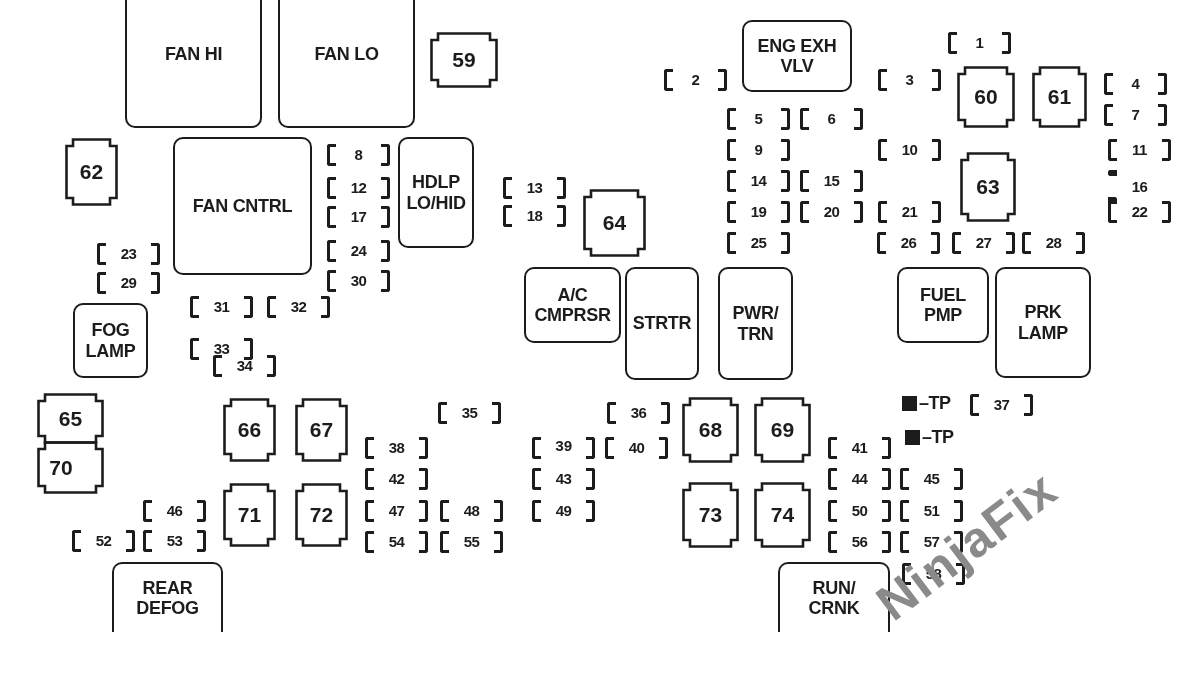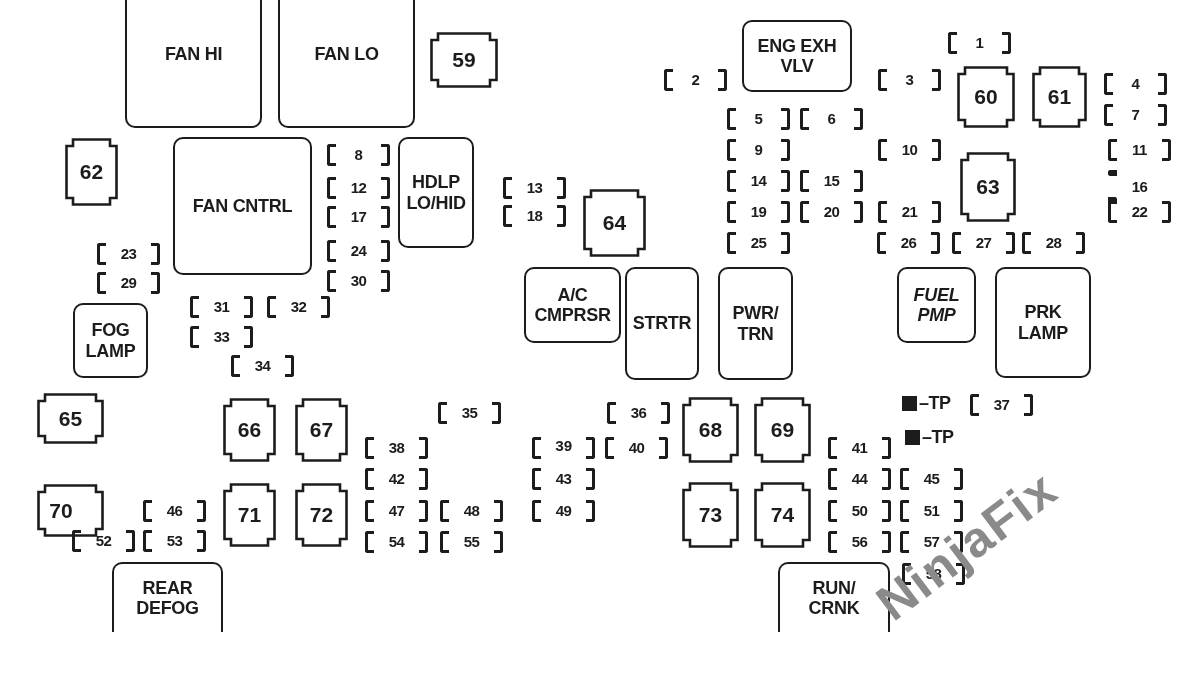--- a/index.html
+++ b/index.html
@@ -74,21 +74,21 @@
         <span>A/C</span>
         <span>CMPRSR</span>
       </div>
       <div class="dbox" style="left: 625px; top: 267px; width: 74px; height: 113px;">
         <span>STRTR</span>
       </div>
       <div class="dbox" style="left: 718px; top: 267px; width: 75px; height: 113px;">
         <span>PWR/</span>
         <span>TRN</span>
       </div>
-      <div class="dbox" style="left: 897px; top: 267px; width: 79px; height: 76px; font-style: italic;">
+      <div class="dbox" style="left: 897px; top: 267px; width: 92px; height: 76px;">
         <span>FUEL</span>
         <span>PMP</span>
       </div>
       <div class="dbox" style="left: 995px; top: 267px; width: 96px; height: 111px;">
         <span>PRK</span>
         <span>LAMP</span>
       </div>
       <div class="dbox cut-bottom" style="left: 112px; top: 562px; width: 111px; height: 70px;">
         <span>REAR</span>
         <span>DEFOG</span>
@@ -158,21 +158,21 @@
           <path d="M 8,1.5 L 49,1.5 L 49,8 L 55.5,8 L 55.5,58 L 49,58 L 49,64.5 L 8,64.5 L 8,58 L 1.5,58 L 1.5,8 L 8,8 Z" fill="none" stroke="currentColor" stroke-width="2.6"></path>
         </svg>
         <div class="num">68</div>
       </div>
       <div class="relay" style="left: 754px; top: 397px; width: 57px; height: 66px;">
         <svg width="57" height="66">
           <path d="M 8,1.5 L 49,1.5 L 49,8 L 55.5,8 L 55.5,58 L 49,58 L 49,64.5 L 8,64.5 L 8,58 L 1.5,58 L 1.5,8 L 8,8 Z" fill="none" stroke="currentColor" stroke-width="2.6"></path>
         </svg>
         <div class="num">69</div>
       </div>
-      <div class="relay" style="left: 37px; top: 484px; width: 48px; height: 53px;">
+      <div class="relay" style="left: 37px; top: 441px; width: 48px; height: 53px;">
         <svg width="67" height="53">
           <path d="M 8,1.5 L 59,1.5 L 59,8 L 65.5,8 L 65.5,45 L 59,45 L 59,51.5 L 8,51.5 L 8,45 L 1.5,45 L 1.5,8 L 8,8 Z" fill="none" stroke="currentColor" stroke-width="2.6"></path>
         </svg>
         <div class="num">70</div>
       </div>
       <div class="relay" style="left: 223px; top: 483px; width: 53px; height: 64px;">
         <svg width="53" height="64">
           <path d="M 8,1.5 L 45,1.5 L 45,8 L 51.5,8 L 51.5,56 L 45,56 L 45,62.5 L 8,62.5 L 8,56 L 1.5,56 L 1.5,8 L 8,8 Z" fill="none" stroke="currentColor" stroke-width="2.6"></path>
         </svg>
         <div class="num">71</div>
@@ -350,26 +350,26 @@
       <div class="fuse" style="left: 190px; top: 296px;">
         <span class="lb"></span>
         <span class="num">31</span>
         <span class="rb"></span>
       </div>
       <div class="fuse" style="left: 267px; top: 296px;">
         <span class="lb"></span>
         <span class="num">32</span>
         <span class="rb"></span>
       </div>
-      <div class="fuse" style="left: 190px; top: 326px; justify-content: space-between;">
+      <div class="fuse" style="left: 190px; top: 338px; justify-content: space-between;">
         <span class="lb"></span>
         <span class="num">33</span>
         <span class="rb"></span>
       </div>
-      <div class="fuse" style="left: 200px; top: 355px; padding-left: 31px;">
+      <div class="fuse" style="left: 182px; top: 355px; padding-left: 31px;">
         <span class="lb"></span>
         <span class="num">34</span>
         <span class="rb"></span>
       </div>
       <div class="fuse" style="left: 438px; top: 402px;">
         <span class="lb"></span>
         <span class="num">35</span>
         <span class="rb"></span>
       </div>
       <div class="fuse" style="left: 607px; top: 402px;">

